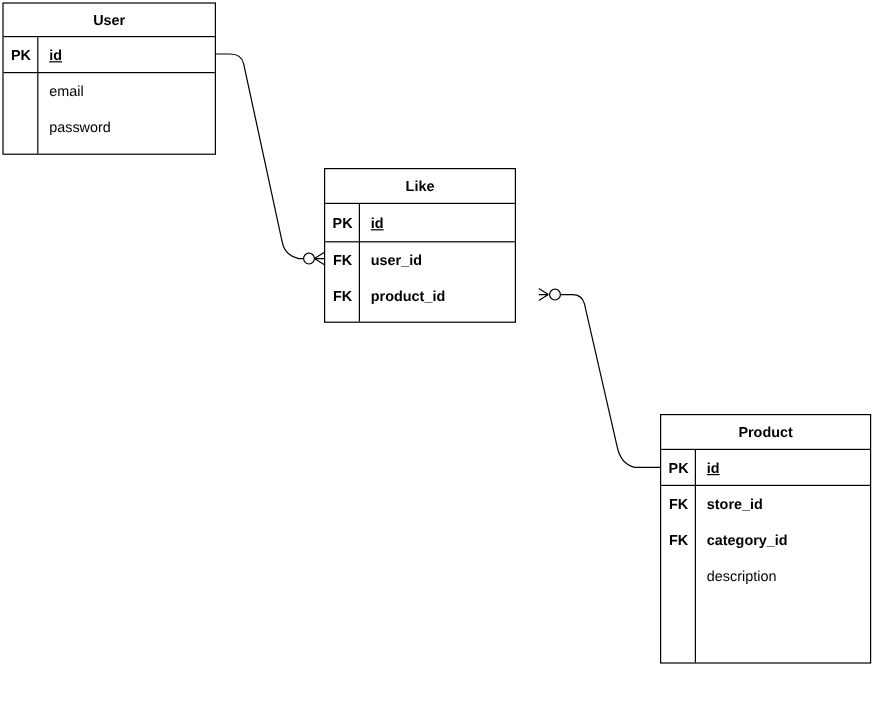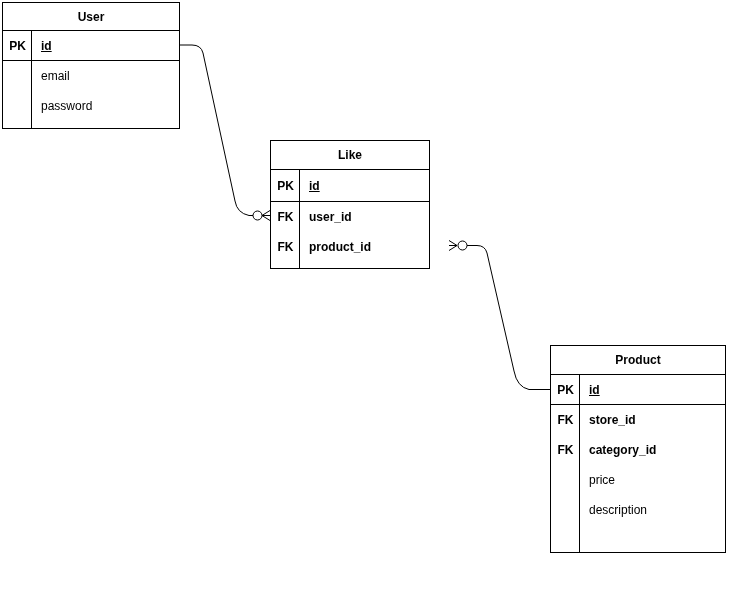--- a/index.html
+++ b/index.html
@@ -103,22 +103,18 @@
       <div class="er-row">
         <div class="key-cell">FK</div>
         <div class="field-cell fk-field">store_id</div>
       </div>
       <div class="er-row">
         <div class="key-cell">FK</div>
         <div class="field-cell fk-field">category_id</div>
       </div>
       <div class="er-row">
         <div class="key-cell"></div>
-        <div class="field-cell">price</div>
-      </div>
-      <div class="er-row">
-        <div class="key-cell"></div>
         <div class="field-cell">description</div>
       </div>
     </div>
   </div>
 
 </div>
 
 </body></html>

